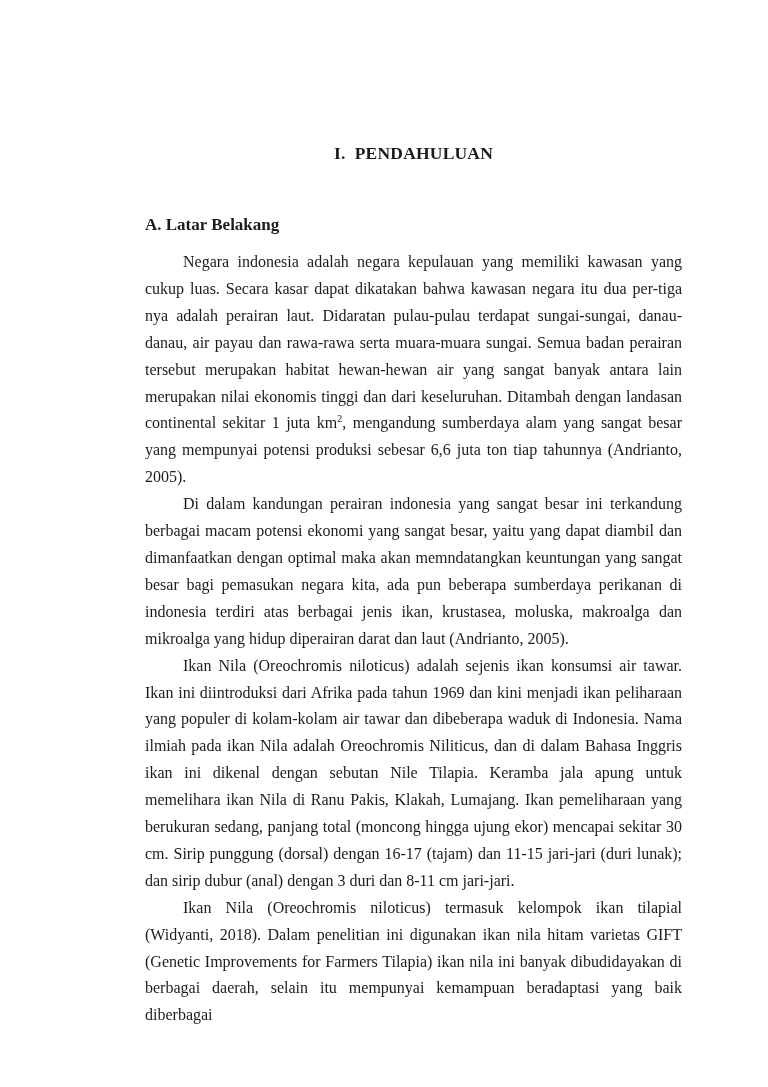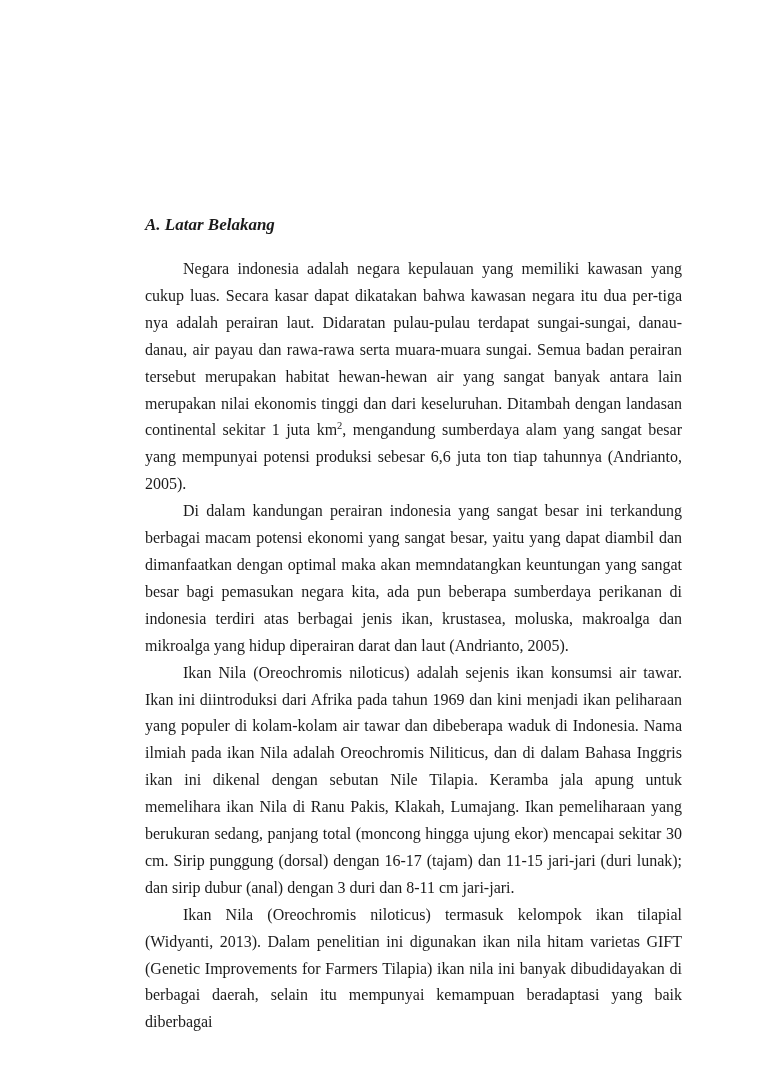--- a/index.html
+++ b/index.html
@@ -26,25 +26,24 @@
     font-size: 17.5px;
     letter-spacing: 0.2px;
     white-space: pre-wrap;
   }
   .section-heading {
     position: absolute;
     top: 215px;
     left: 145px;
     font-weight: bold;
     font-size: 17px;
-    font-style: italic;
   }
   .body-text {
     position: absolute;
-    top: 256px;
+    top: 249px;
     left: 145px;
     width: 537px;
     font-size: 16px;
     line-height: 26.9px;
     text-align: justify;
   }
   .body-text p {
     margin: 0;
     padding: 0;
     text-indent: 38px;
@@ -54,23 +53,24 @@
     vertical-align: super;
     font-size: 10.5px;
     line-height: 0;
   }
 </style>
 </head>
 <body>
 
 <div class="page">
 
+  <div class="doc-title">I.  PENDAHULUAN</div>
 
   <div class="section-heading">A. Latar Belakang</div>
 
   <div class="body-text">
     <p><span>Negara indonesia adalah negara kepulauan yang memiliki kawasan yang cukup luas. Secara kasar dapat dikatakan bahwa kawasan negara itu dua per-tiga nya adalah perairan laut. Didaratan pulau-pulau terdapat sungai-sungai, danau-danau, air payau dan rawa-rawa serta muara-muara sungai. Semua badan perairan tersebut merupakan habitat hewan-hewan air yang sangat banyak antara lain merupakan nilai ekonomis tinggi dan dari keseluruhan. Ditambah dengan landasan continental sekitar 1 juta km</span><span class="sup">2</span><span>, mengandung sumberdaya alam yang sangat besar yang mempunyai potensi produksi sebesar 6,6 juta ton tiap tahunnya (Andrianto, 2005).</span></p>
     <p><span>Di dalam kandungan perairan indonesia yang sangat besar ini terkandung berbagai macam potensi ekonomi yang sangat besar, yaitu yang dapat diambil dan dimanfaatkan dengan optimal maka akan memndatangkan keuntungan yang sangat besar bagi pemasukan negara kita, ada pun beberapa sumberdaya perikanan di indonesia terdiri atas berbagai jenis ikan, krustasea, moluska, makroalga dan mikroalga yang hidup diperairan darat dan laut (Andrianto, 2005).</span></p>
     <p><span>Ikan Nila (</span><span class="italic">Oreochromis niloticus</span><span>) adalah sejenis ikan konsumsi air tawar. Ikan ini diintroduksi dari Afrika pada tahun 1969 dan kini menjadi ikan peliharaan yang populer di kolam-kolam air tawar dan dibeberapa waduk di Indonesia. Nama ilmiah pada ikan Nila adalah </span><span class="italic">Oreochromis Niliticus</span><span>, dan di dalam Bahasa Inggris ikan ini dikenal dengan sebutan Nile Tilapia. Keramba jala apung untuk memelihara ikan Nila di Ranu Pakis, Klakah, Lumajang. Ikan pemeliharaan yang berukuran sedang, panjang total (moncong hingga ujung ekor) mencapai sekitar 30 cm. Sirip punggung (dorsal) dengan 16-17 (tajam) dan 11-15 jari-jari (duri lunak); dan sirip dubur (anal) dengan 3 duri dan 8-11 cm jari-jari.</span></p>
-    <p><span>Ikan Nila (</span><span class="italic">Oreochromis niloticus</span><span>) termasuk kelompok ikan tilapial (Widyanti, 2013). Dalam penelitian ini digunakan ikan nila hitam varietas GIFT (Genetic Improvements for Farmers Tilapia) ikan nila ini banyak dibudidayakan di berbagai daerah, selain itu mempunyai kemampuan beradaptasi yang baik diberbagai</span></p>
+    <p><span>Ikan Nila (</span><span class="italic">Oreochromis niloticus</span><span>) termasuk kelompok ikan tilapial (Widyanti, 2018). Dalam penelitian ini digunakan ikan nila hitam varietas GIFT (Genetic Improvements for Farmers Tilapia) ikan nila ini banyak dibudidayakan di berbagai daerah, selain itu mempunyai kemampuan beradaptasi yang baik diberbagai</span></p>
   </div>
 
 </div>
 
 </body></html>

